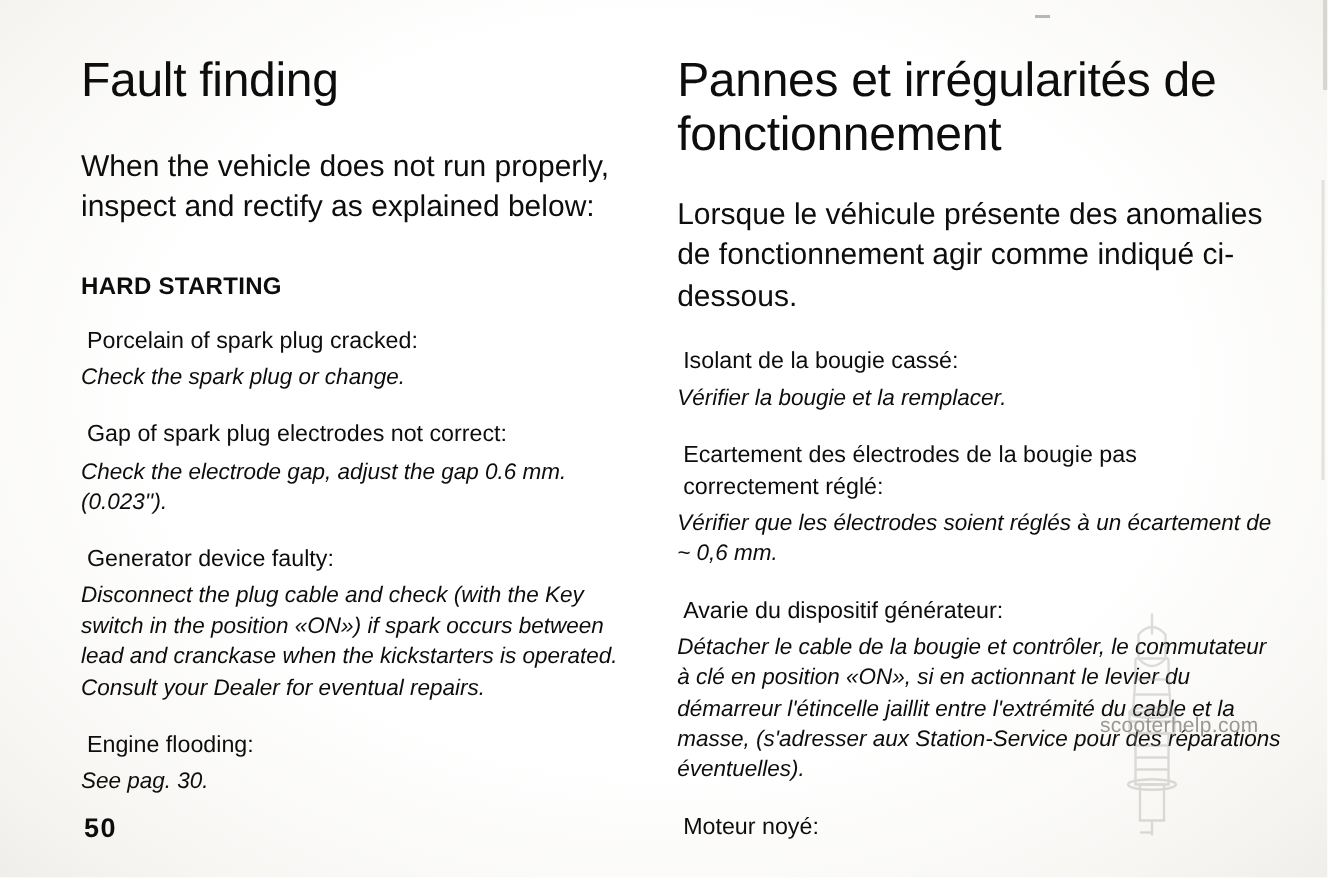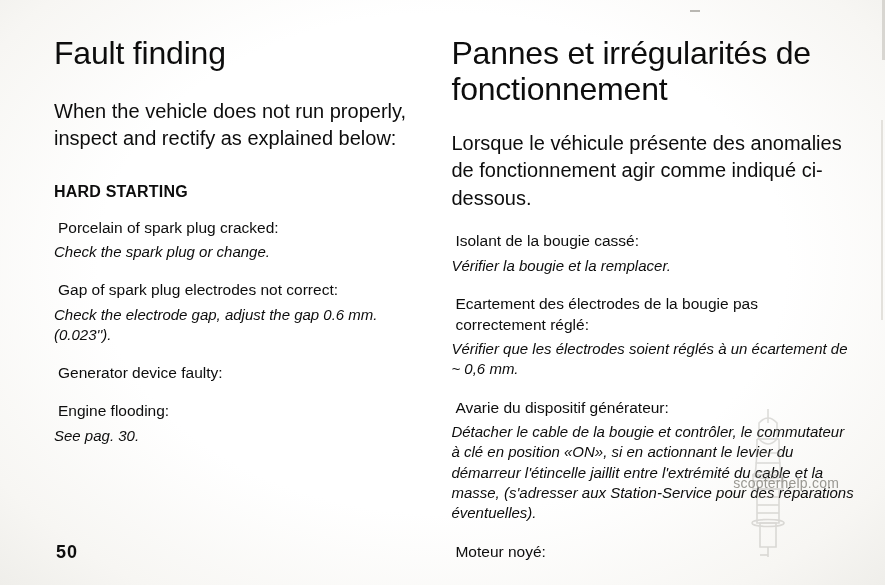--- a/index.html
+++ b/index.html
@@ -149,20 +149,21 @@
       <p class="remedy">Check the spark plug or change.</p>
     </div>
 
     <div class="entry">
       <p class="symptom">Gap of spark plug electrodes not correct:</p>
       <p class="remedy">Check the electrode gap, adjust the gap 0.6 mm. (0.023'').</p>
     </div>
 
     <div class="entry">
       <p class="symptom">Generator device faulty:</p>
+      <p class="remedy">Disconnect the plug cable and check (with the Key switch in the position «ON») if spark occurs between lead and cranckase when the kickstarters is operated. Consult your Dealer for eventual repairs.</p>
     </div>
 
     <div class="entry">
       <p class="symptom">Engine flooding:</p>
       <p class="remedy">See pag. 30.</p>
     </div>
   </div>
 
   <div class="col col-right">
     <h1 class="doc-title fr">Pannes et irrégularités de fonctionnement</h1>

